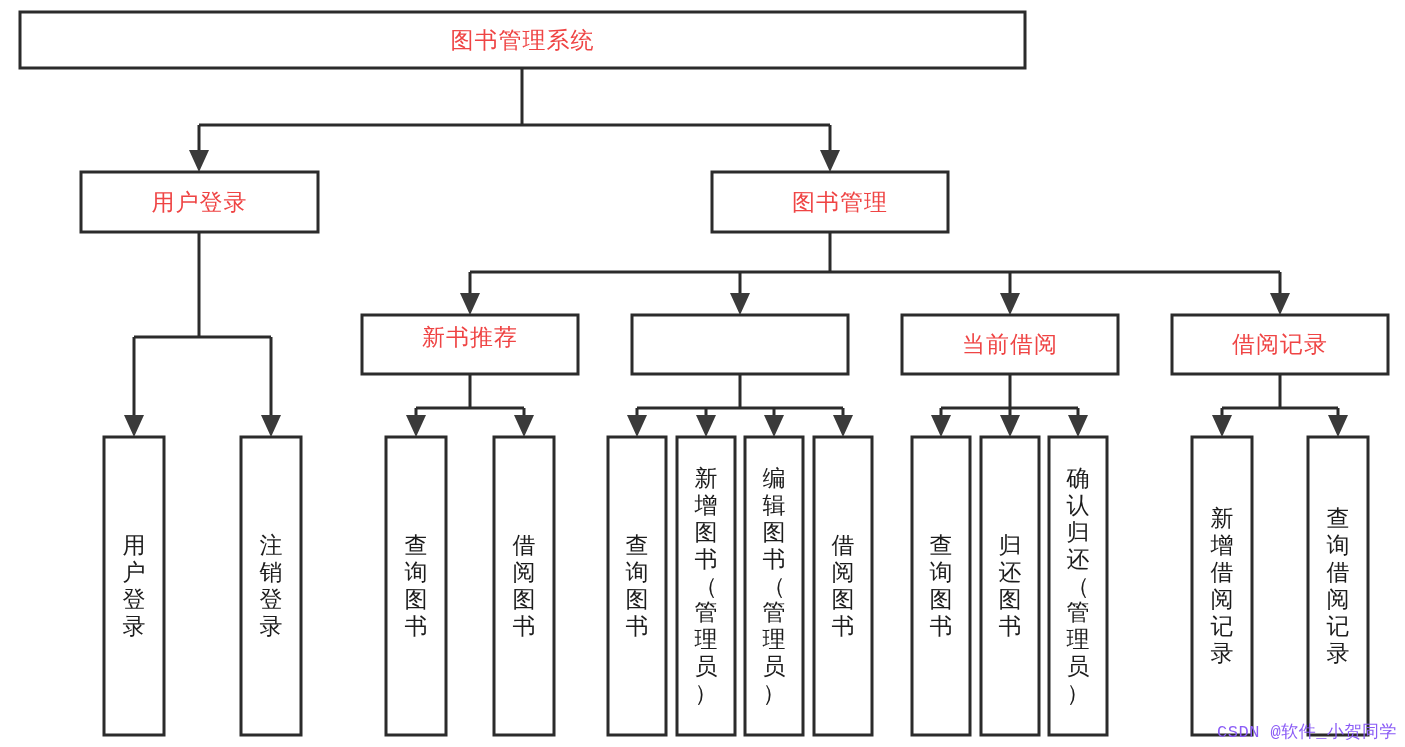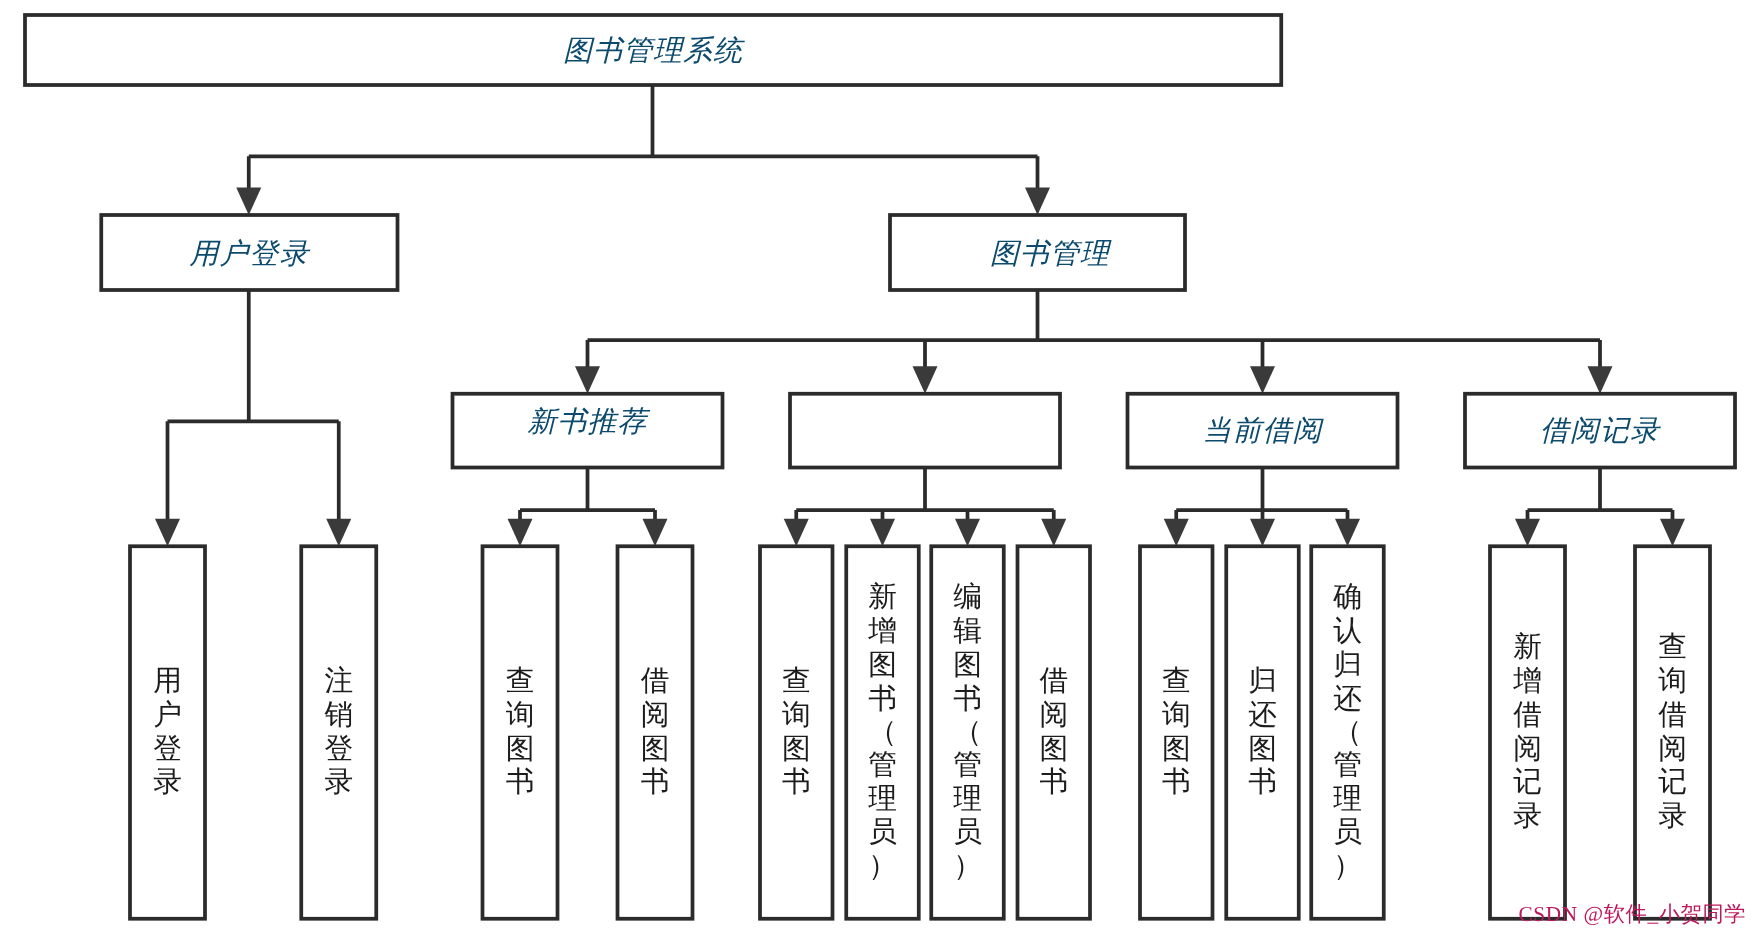--- a/index.html
+++ b/index.html
@@ -60,33 +60,32 @@
     display: block;
     text-align: center;
   }
   .htext-wrap {
     position: absolute;
     display: flex;
     align-items: center;
     justify-content: center;
     font-family: "DejaVu Sans", "Liberation Sans", sans-serif;
     font-size: 23px;
-    color: #0c4a6e;
+    color: #ef4444;
     pointer-events: none;
     box-sizing: border-box;
     letter-spacing: 1px;
-    font-style: italic;
   }
   .watermark {
     position: absolute;
     right: 8px;
     bottom: 4px;
-    font-family: Liberation Serif, serif;
+    font-family: Liberation Mono, monospace;
     font-size: 17px;
-    color: #be185d;
+    color: #8b5cf6;
     letter-spacing: 0.5px;
     white-space: nowrap;
     pointer-events: none;
   }
 </style>
 </head>
 <body>
 
 <div id="diagram-root">
 

